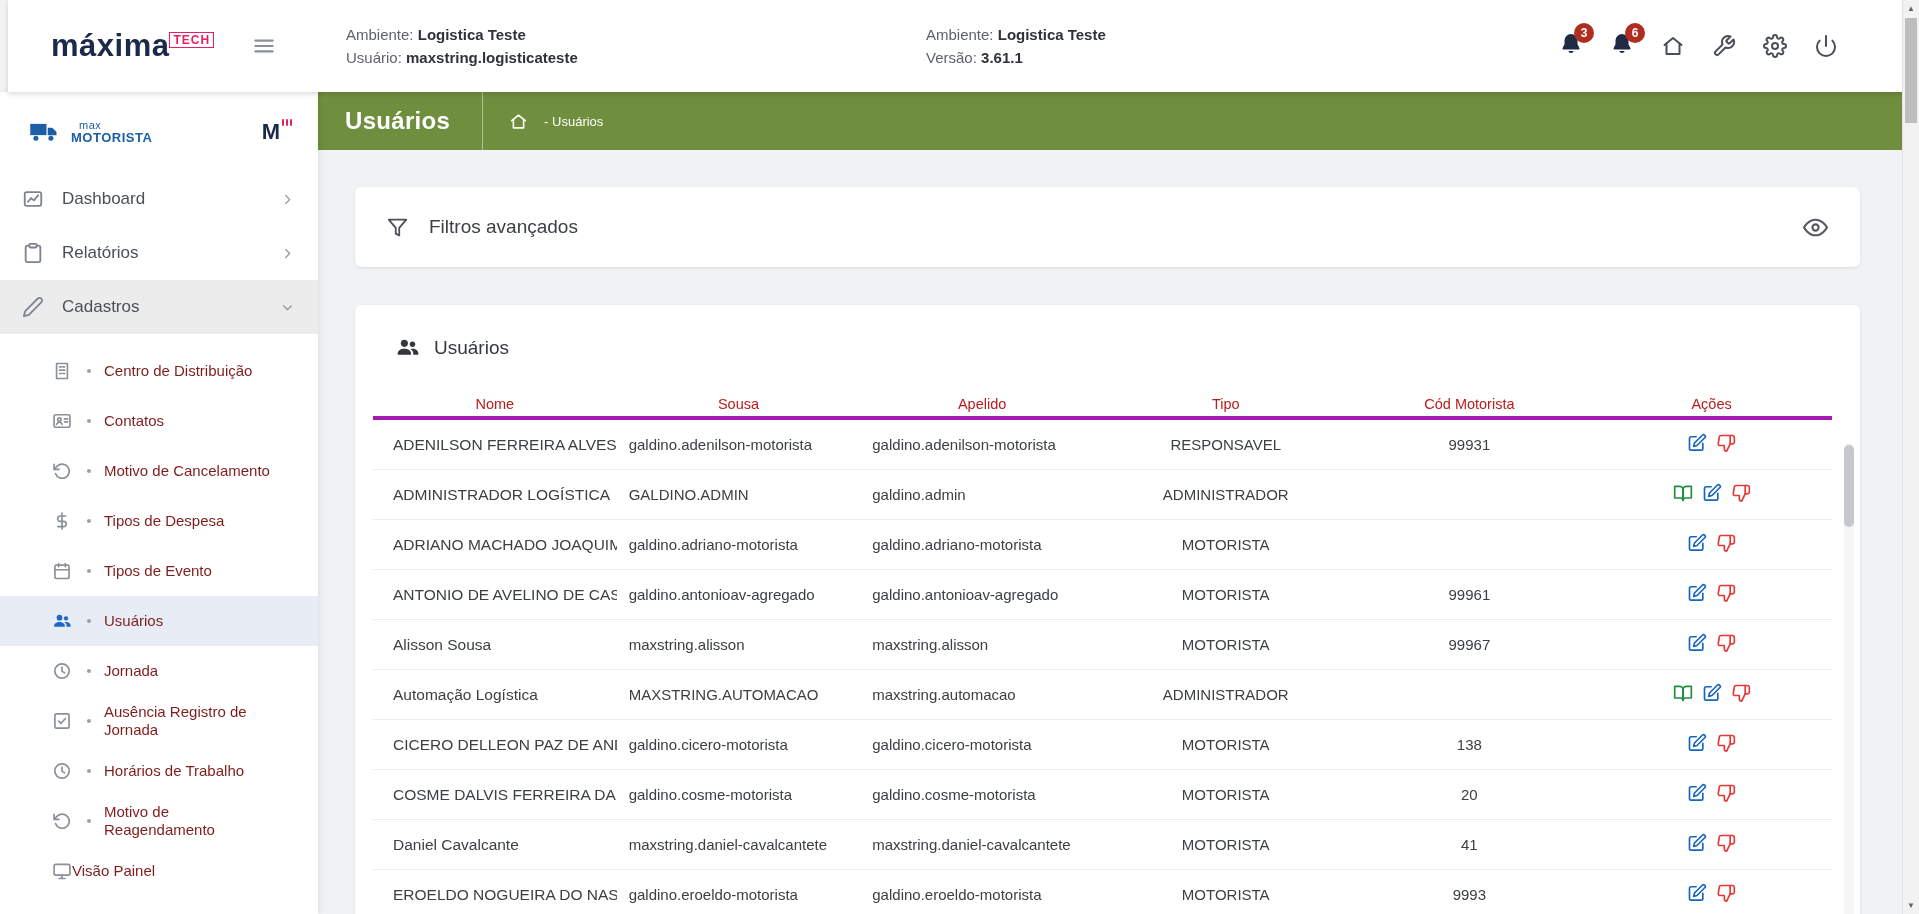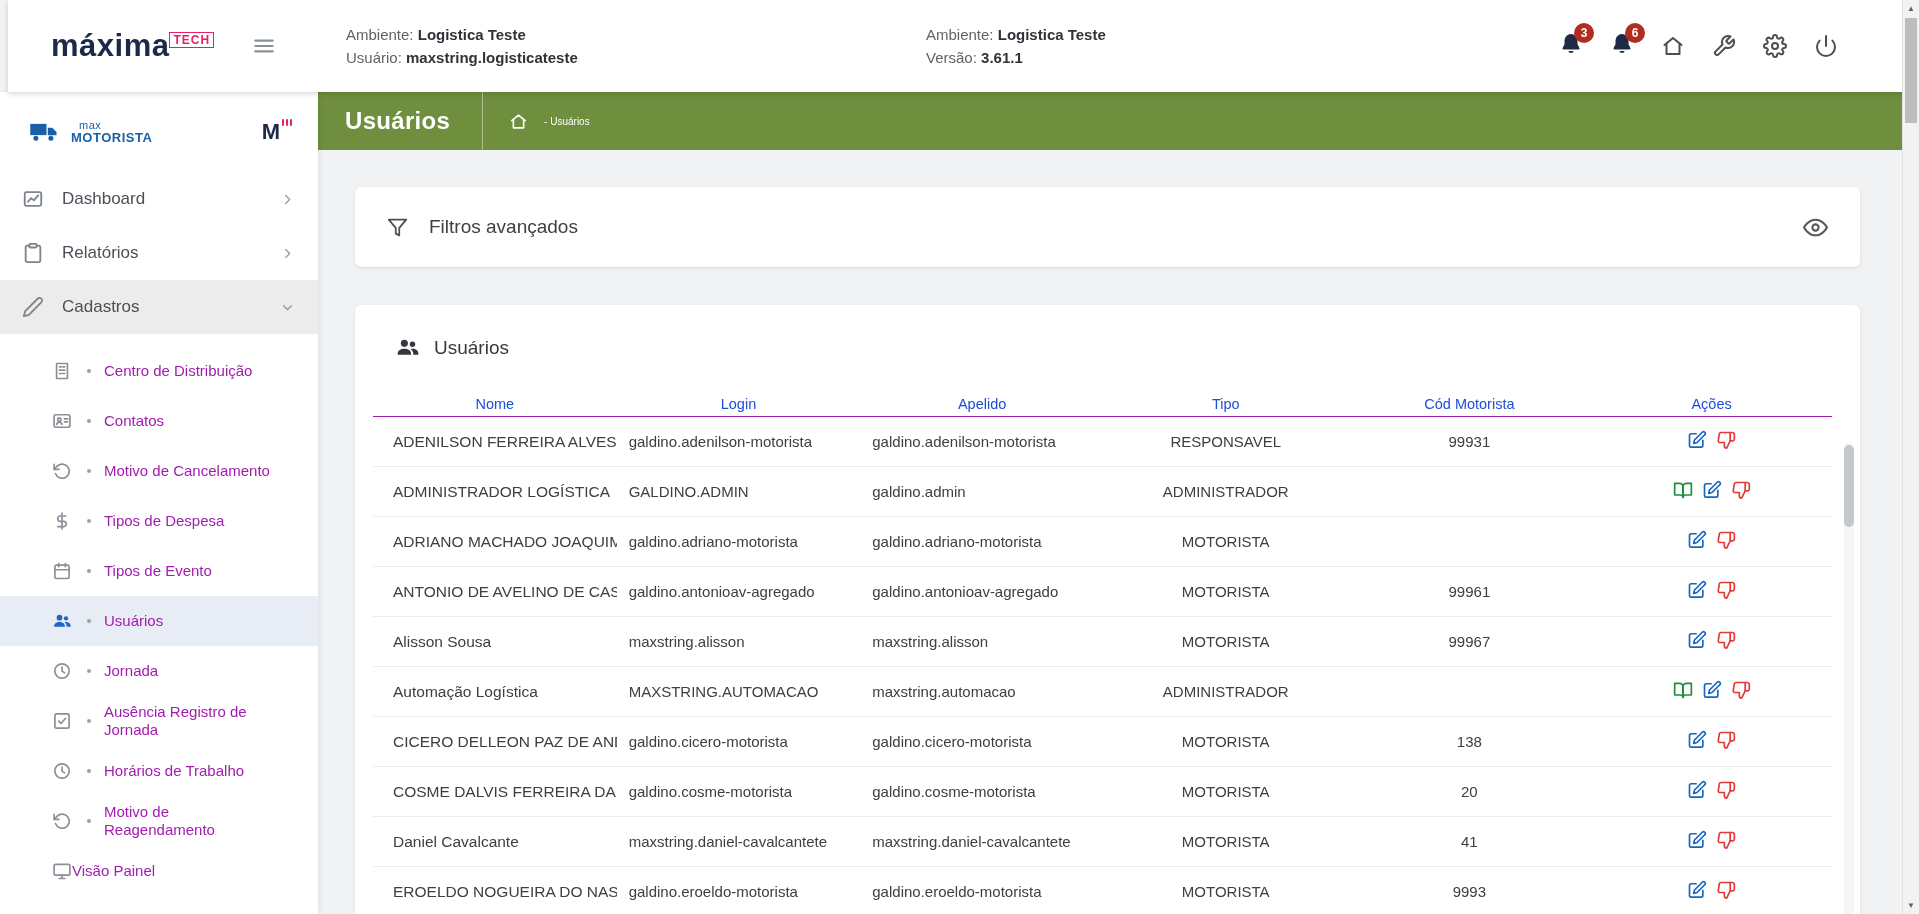--- a/index.html
+++ b/index.html
@@ -44,44 +44,44 @@
                color:#4a5056; cursor:pointer; }
   .menu-item.open { background:#ececec; }
   .mi-icon { width:22px; height:22px; color:#7d848c; flex:none; }
   .mi-chevron { width:17px; height:17px; color:#9aa0a6; margin-left:auto; flex:none; }
   .submenu { padding-top:12px; }
   .subitem { height:50px; display:flex; align-items:center; padding:0 14px 0 52px; cursor:pointer; }
   .subitem.active { background:#e8edf5; }
   .sub-icon { width:20px; height:20px; color:#8a9097; flex:none; }
   .subitem.active .sub-icon { color:#1e66c7; }
   .sub-dot { width:4px; height:4px; border-radius:50%; background:#9aa0a6; margin:0 13px 0 15px; flex:none; }
-  .sub-label { font-size:15px; color:#a21caf; line-height:1.18; max-width:170px; }
+  .sub-label { font-size:15px; color:#7f1d1d; line-height:1.18; max-width:170px; }
 
   
   .main { position:absolute; left:318px; top:92px; right:17px; bottom:0; overflow:hidden; background:#f1f2f4; }
   .page-header { height:58px; background:#6f8e3e; display:flex; align-items:center; color:#fff; padding-left:27px; }
   .page-title { font-size:24px; font-weight:bold; letter-spacing:.3px; }
   .ph-divider { width:1px; height:100%; background:rgba(255,255,255,.45); margin:0 26px 0 32px; }
   .ph-home { width:19px; height:19px; color:#fff; cursor:pointer; }
-  .breadcrumb { font-size:10px; margin-left:16px; }
+  .breadcrumb { font-size:13px; margin-left:16px; }
 
   .content { padding:37px 42px 0 37px; }
   .card { background:#fff; border-radius:6px; box-shadow:0 1px 3px rgba(0,0,0,.1); }
   .filter-card { height:80px; display:flex; align-items:center; padding:0 32px;text-align:center; }
   .funnel-icon { width:21px; height:21px; color:#4a4f55; }
   .filter-title { font-size:19px; color:#3d4043; margin-left:21px; }
   .eye-icon { width:25px; height:25px; color:#55595e; margin-left:auto; cursor:pointer; }
 
   .users-card { margin-top:38px; height:1200px; position:relative; overflow:hidden; }
   .card-title { display:flex; align-items:center; gap:14px; padding:30px 30px 22px 40px; }
   .users-icon { width:25px; height:25px; color:#35393d; }
   .card-title-text { font-size:19px; color:#35393d; }
   table { border-collapse:collapse; table-layout:fixed; width:calc(100% - 46px); margin:0 28px 0 18px; }
-  thead th { padding:14px 8px 4px; color:#1d4ed8; font-weight:normal; font-size:14.5px; text-align:center;
-             border-bottom:1px solid #a21caf; white-space:nowrap; overflow:hidden; }
+  thead th { padding:14px 8px 4px; color:#b91c1c; font-weight:normal; font-size:14.5px; text-align:center;
+             border-bottom:4px solid #a21caf; white-space:nowrap; overflow:hidden; }
   tbody td { padding:13px 12px; border-bottom:1px solid #ededed; color:#3c4043; font-size:15px;
              white-space:nowrap; overflow:hidden; }
   td.c-nome { padding-left:20px; font-size:15.5px; }
   td.c-tipo, td.c-cod { text-align:center; }
   td.c-acoes { text-align:center; }
   .actions { display:inline-flex; align-items:center; gap:9px; }
   .act-icon { width:20px; height:20px; display:inline-block; cursor:pointer; }
   .icon-edit { color:#1565c0; }
   .icon-thumb { color:#e53935; }
   .icon-book { color:#1e8e3e; }
@@ -388,21 +388,21 @@
           <col style="width:16.7%">
             <col style="width:16.7%">
             <col style="width:16.7%">
           <col style="width:16.7%">
             <col style="width:16.7%">
             <col style="width:16.5%">
         </colgroup>
         <thead>
           <tr>
               <th>Nome</th>
-              <th>Login</th>
+              <th>Sousa</th>
               <th>Apelido</th>
               <th>Tipo</th>
               <th>Cód Motorista</th>
               <th>Ações</th>
             </tr>
         </thead>
         <tbody>
             <tr>
     <td class="c-nome">ADENILSON FERREIRA ALVES</td>
     <td class="c-login">galdino.adenilson-motorista</td>

